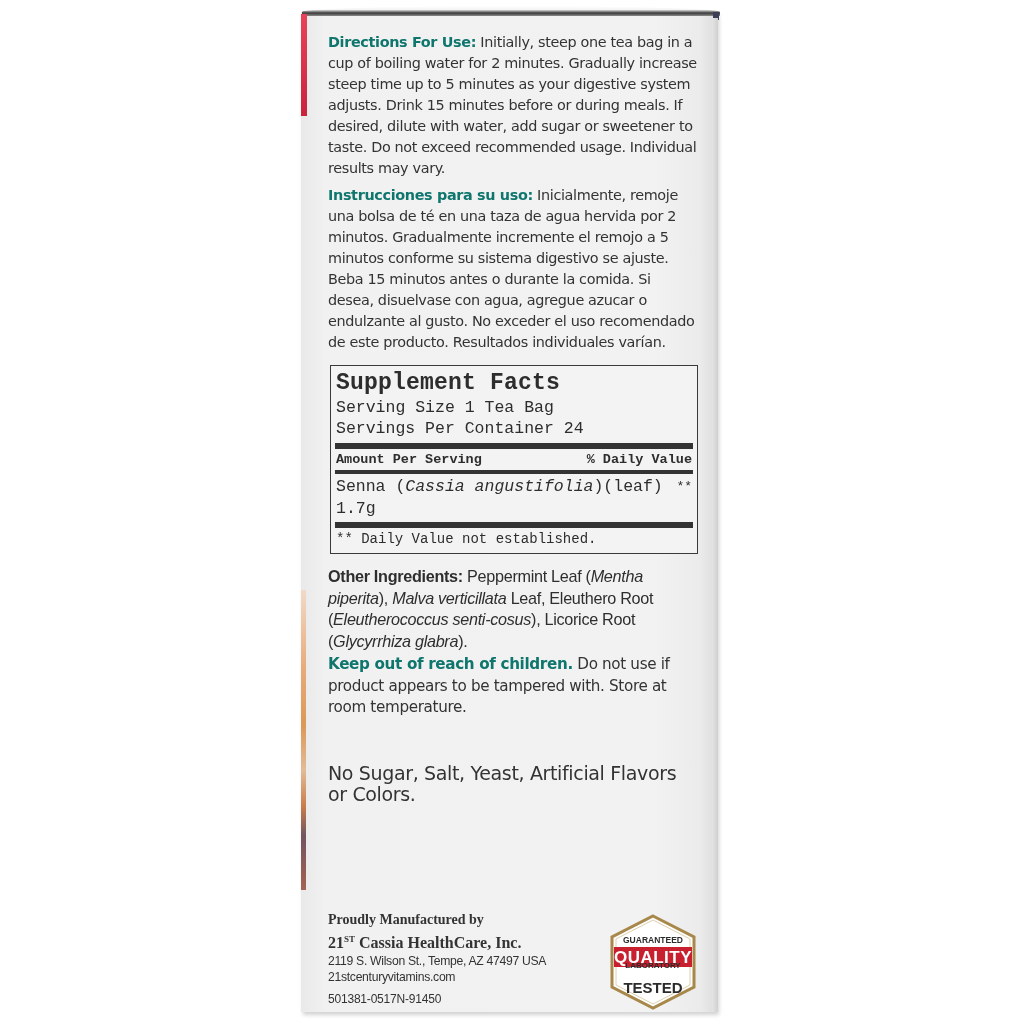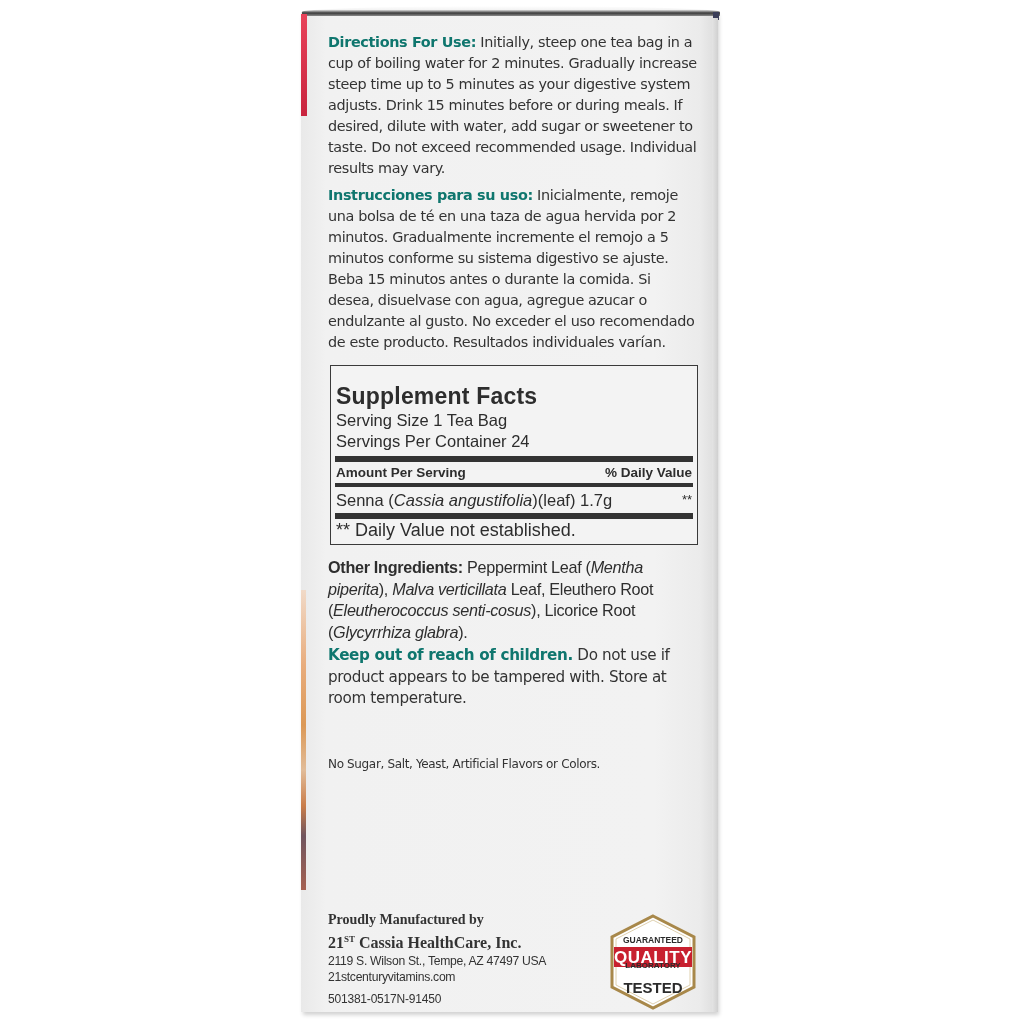--- a/index.html
+++ b/index.html
@@ -38,30 +38,30 @@
       position: absolute; left: 328px; top: 32px; width: 372px;
       color: #2a2a2a;
     }
     .para {
       font-family: "DejaVu Sans", sans-serif;
       font-size: 14.4px; line-height: 21px; letter-spacing: -0.35px;
       margin: 0 0 6px 0; color: #333;
     }
     .para b { color: #0f766e; }
     .facts {
-      margin: 12px 0 0 2px; width: 356px; border: 1.5px solid #3a3a3a; padding: 16px 5px 4px 5px;
-      font-family: Liberation Sans, sans-serif; color: #2d2d2d; background: #f3f3f3;
+      margin: 12px 0 0 2px; width: 356px; border: 1.5px solid #3a3a3a; padding: 3px 5px 4px 5px;
+      font-family: Liberation Mono, monospace; color: #2d2d2d; background: #f3f3f3;
     }
     .facts-title { font-weight: bold; font-size: 23px; line-height: 28px; letter-spacing: 0.2px; }
     .facts-line { font-size: 16.5px; line-height: 21px; }
     .thick-bar { height: 6px; background: #333; margin: 4px -1px 2px -1px; }
     .mid-bar { height: 4px; background: #333; margin: 2px -1px 2px -1px; }
     .facts-header { display: flex; justify-content: space-between; font-weight: bold; font-size: 13.5px; line-height: 17px; }
     .facts-row { display: flex; justify-content: space-between; font-size: 16.5px; line-height: 22px; margin-top: 2px; }
-    .facts-foot { font-size: 18px; line-height: 19px; margin-top: 1px; }
+    .facts-foot { font-size: 14px; line-height: 19px; margin-top: 1px; }
     .other {
       font-family: "Liberation Sans", sans-serif; font-size: 16.2px; line-height: 21.5px;
       letter-spacing: -0.3px; color: #2e2e2e; margin: 12px 0 0 0;
     }
     .warn { margin-top: 2px; }
     .mfg {
       position: absolute; left: 328px; top: 911px; width: 260px; color: #333;
     }
     .mfg-line1 { font-family: "Liberation Serif", serif; font-weight: bold; font-size: 14px; line-height: 18px; }
     .mfg-line2 { font-family: "Liberation Serif", serif; font-weight: bold; font-size: 16px; line-height: 20px; }
@@ -112,21 +112,21 @@
   </div>
 
   <p class="other">
     <b>Other Ingredients:</b><span> Peppermint Leaf (</span><i>Mentha piperita</i><span>), </span><i>Malva verticillata</i><span> Leaf, Eleuthero Root (</span><i>Eleutherococcus senti-cosus</i><span>), Licorice Root (</span><i>Glycyrrhiza glabra</i><span>).</span>
   </p>
 
   <p class="para warn" style="font-size:15.2px; line-height:21.5px;">
     <b>Keep out of reach of children.</b><span> Do not use if product appears to be tampered with. Store at room temperature.</span>
   </p>
 
-  <p class="para" style="font-size:12px; line-height:21.5px;margin-top:44px;">No Sugar, Salt, Yeast, Artificial Flavors or Colors.</p>
+  <p class="para" style="font-size:19px; line-height:21.5px;margin-top:44px;">No Sugar, Salt, Yeast, Artificial Flavors or Colors.</p>
 </div>
 
 <div class="mfg">
   <div class="mfg-line1">Proudly Manufactured by</div>
   <div class="mfg-line2"><span>21</span><sup>ST</sup><span> Cassia HealthCare, Inc.</span></div>
   <div class="mfg-small">2119 S. Wilson St., Tempe, AZ 47497 USA</div>
   <div class="mfg-small">21stcenturyvitamins.com</div>
   <div class="mfg-code">501381-0517N-91450</div>
 </div>
 

